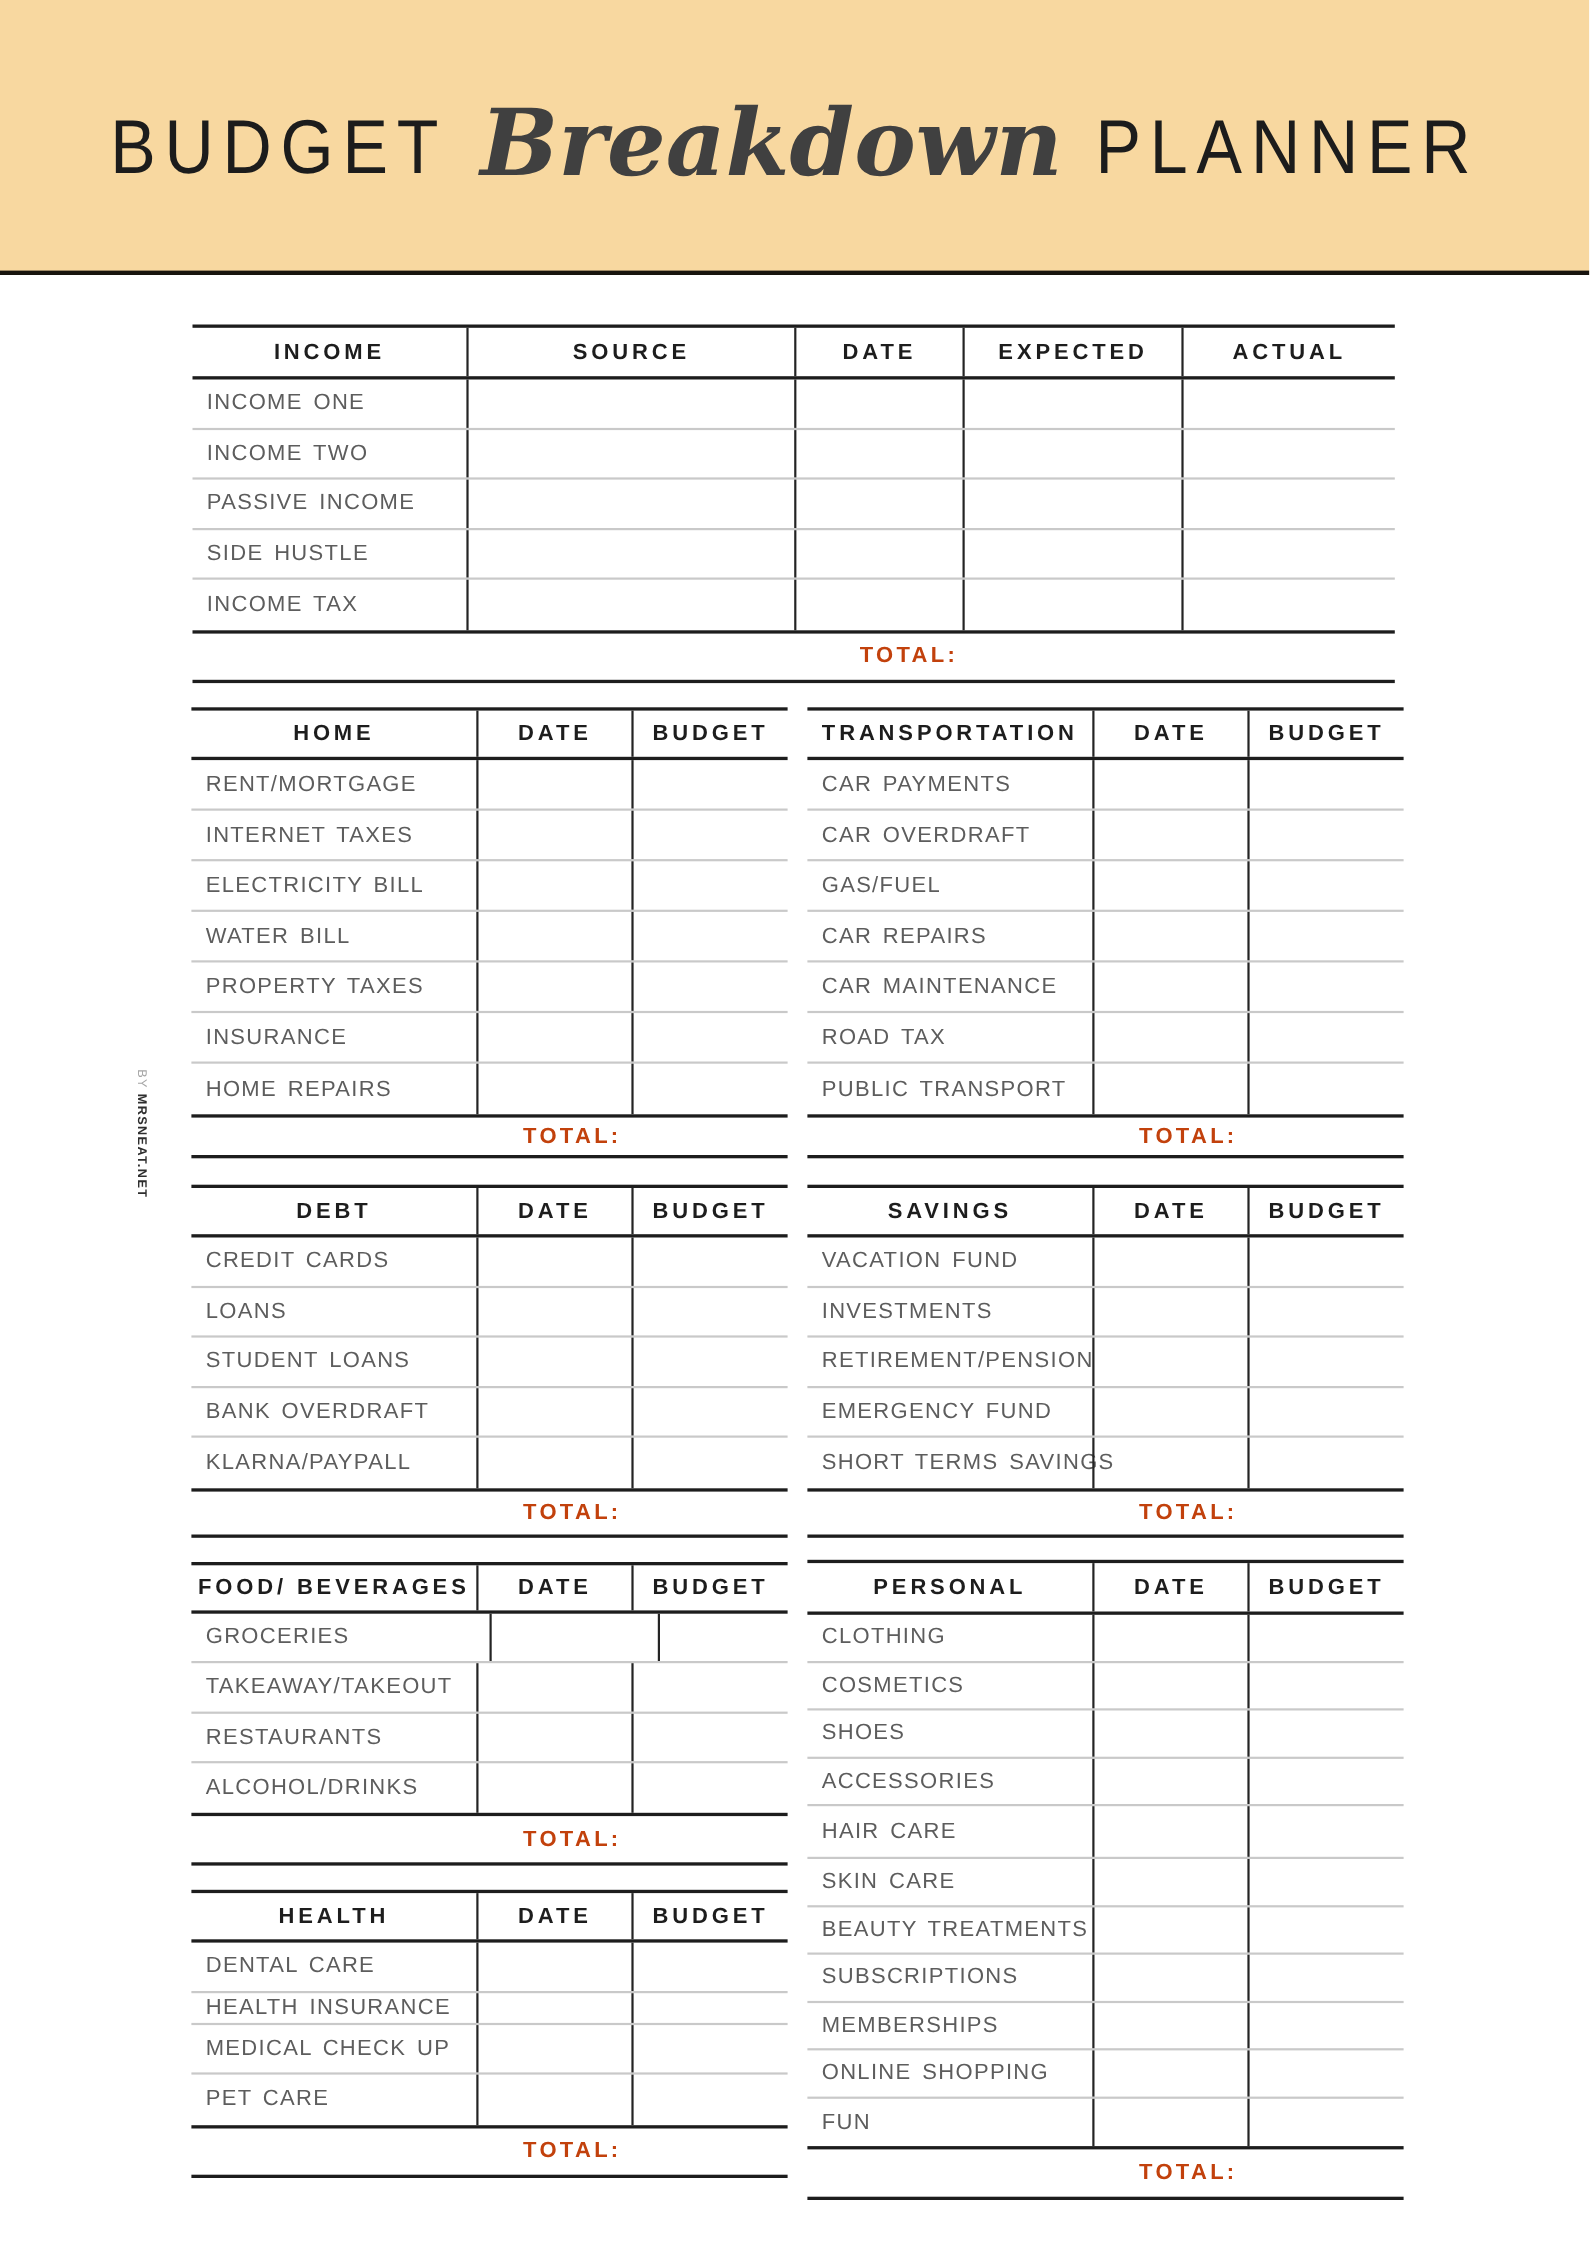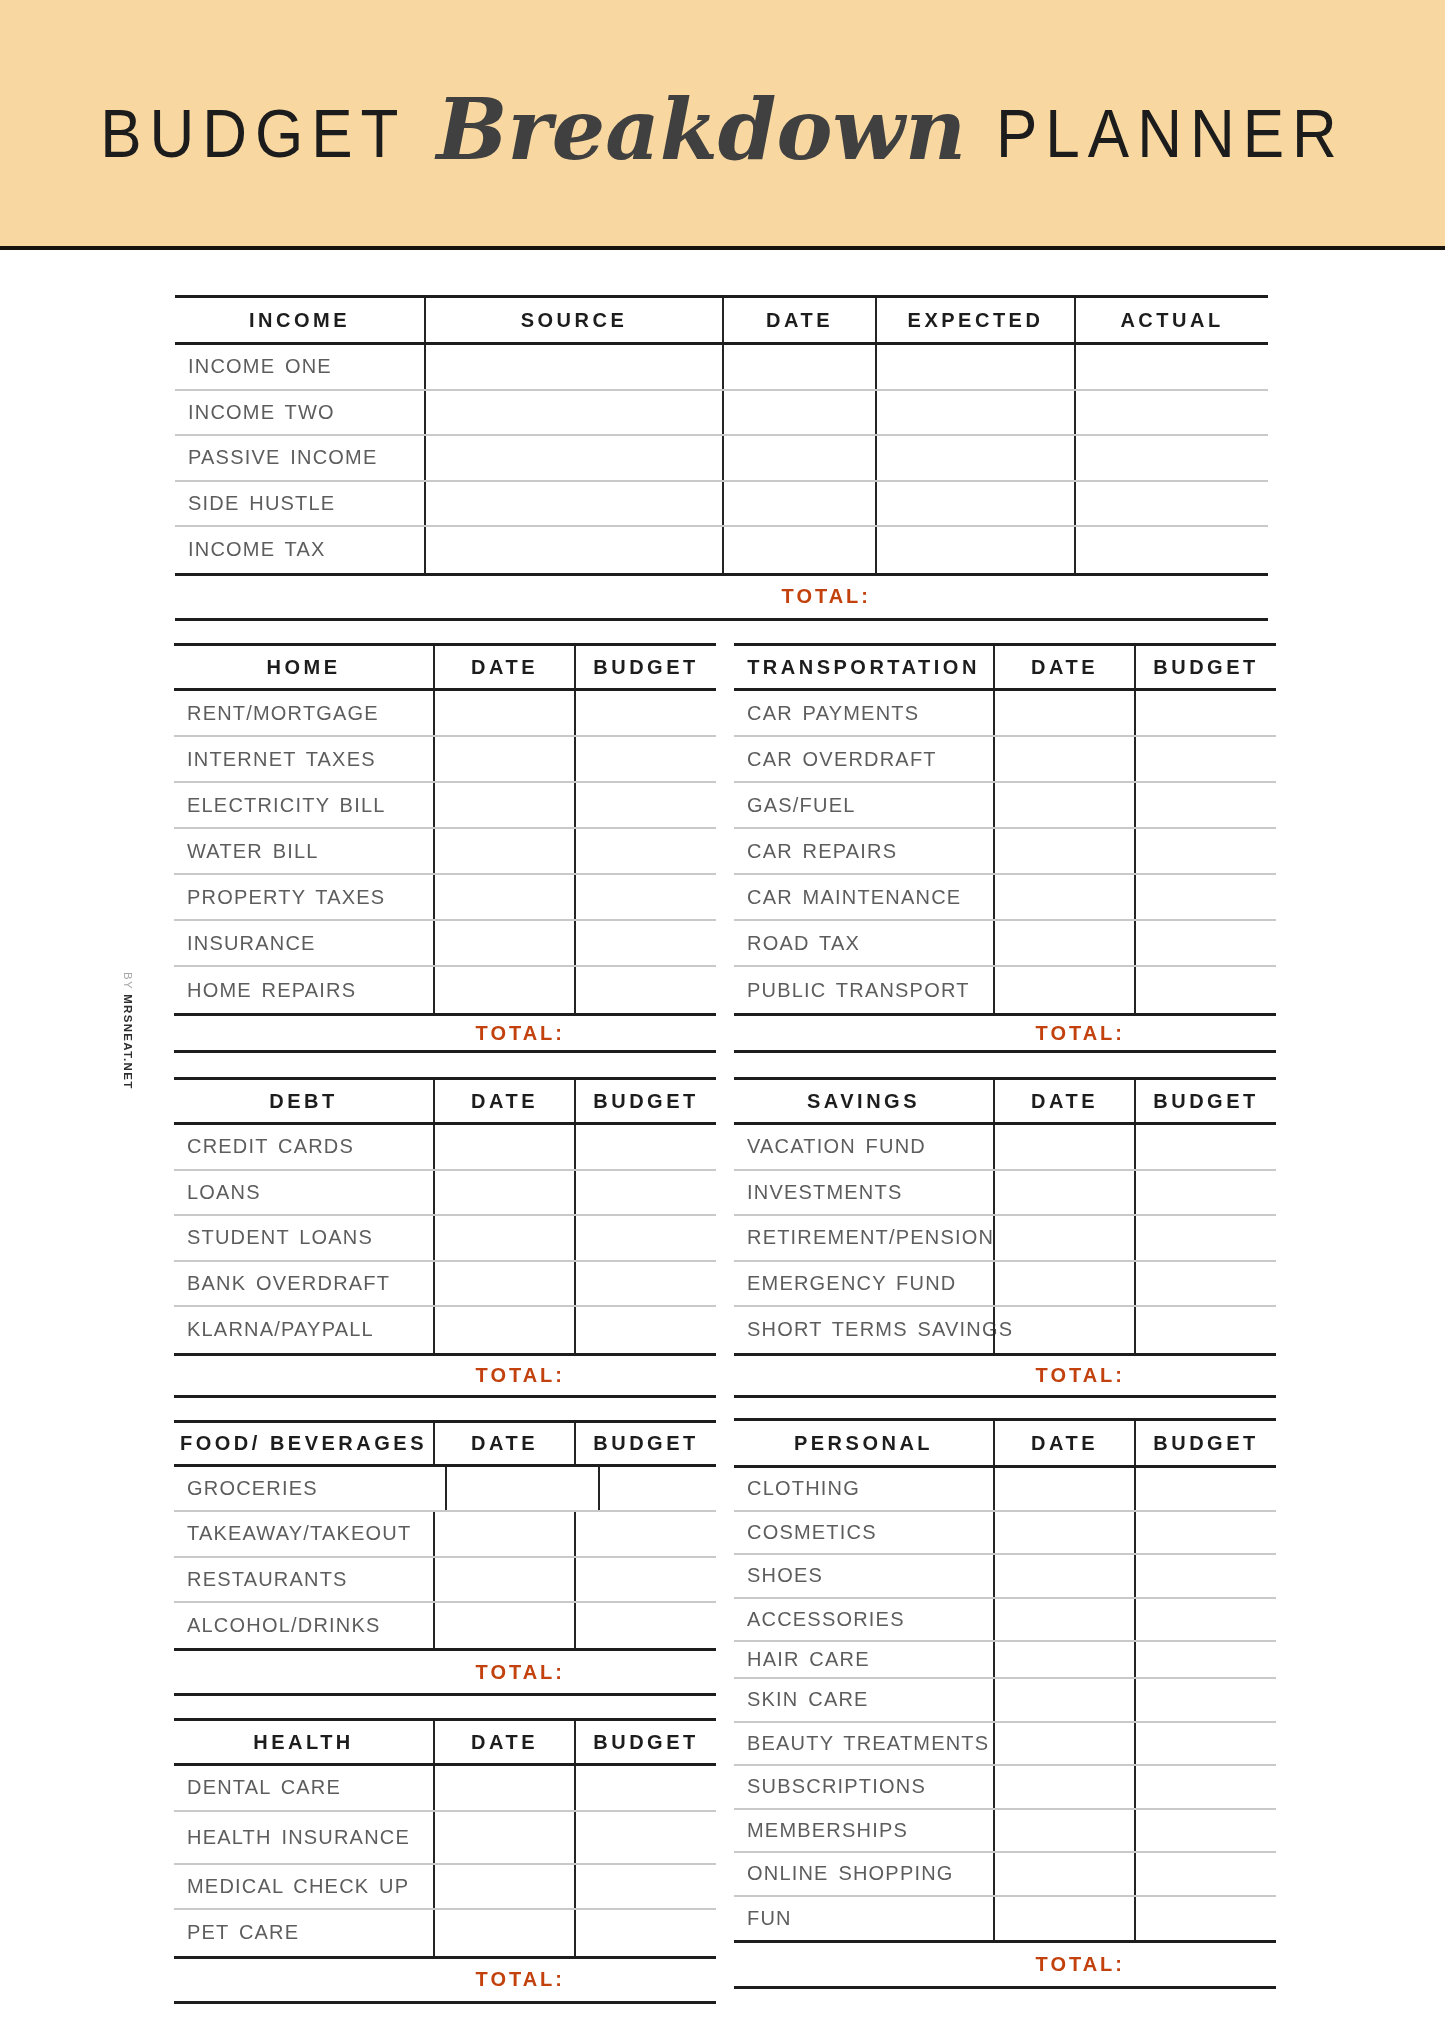--- a/index.html
+++ b/index.html
@@ -365,21 +365,21 @@
       <div class="grid row" style="height:43.5px;">
           <div class="label">SHOES</div>
           <div class="cell vl"></div>
           <div class="cell vl"></div>
         </div>
       <div class="grid row" style="height:43.5px;">
           <div class="label">ACCESSORIES</div>
           <div class="cell vl"></div>
           <div class="cell vl"></div>
         </div>
-      <div class="grid row" style="height:37px;">
+      <div class="grid row" style="height:48px;">
           <div class="label">HAIR CARE</div>
           <div class="cell vl"></div>
           <div class="cell vl"></div>
         </div>
       <div class="grid row" style="height:43.5px;">
           <div class="label">SKIN CARE</div>
           <div class="cell vl"></div>
           <div class="cell vl"></div>
         </div>
       <div class="grid row" style="height:43.5px;">
@@ -418,21 +418,21 @@
       <div class="hcell">HEALTH</div>
       <div class="hcell vl">DATE</div>
       <div class="hcell vl">BUDGET</div>
     </div>
     <div class="body">
       <div class="grid row" style="height:45.5px;">
           <div class="label">DENTAL CARE</div>
           <div class="cell vl"></div>
           <div class="cell vl"></div>
         </div>
-      <div class="grid row" style="height:53px;">
+      <div class="grid row" style="height:29px;">
           <div class="label">HEALTH INSURANCE</div>
           <div class="cell vl"></div>
           <div class="cell vl"></div>
         </div>
       <div class="grid row" style="height:45.5px;">
           <div class="label">MEDICAL CHECK UP</div>
           <div class="cell vl"></div>
           <div class="cell vl"></div>
         </div>
       <div class="grid row" style="height:45.5px;">

